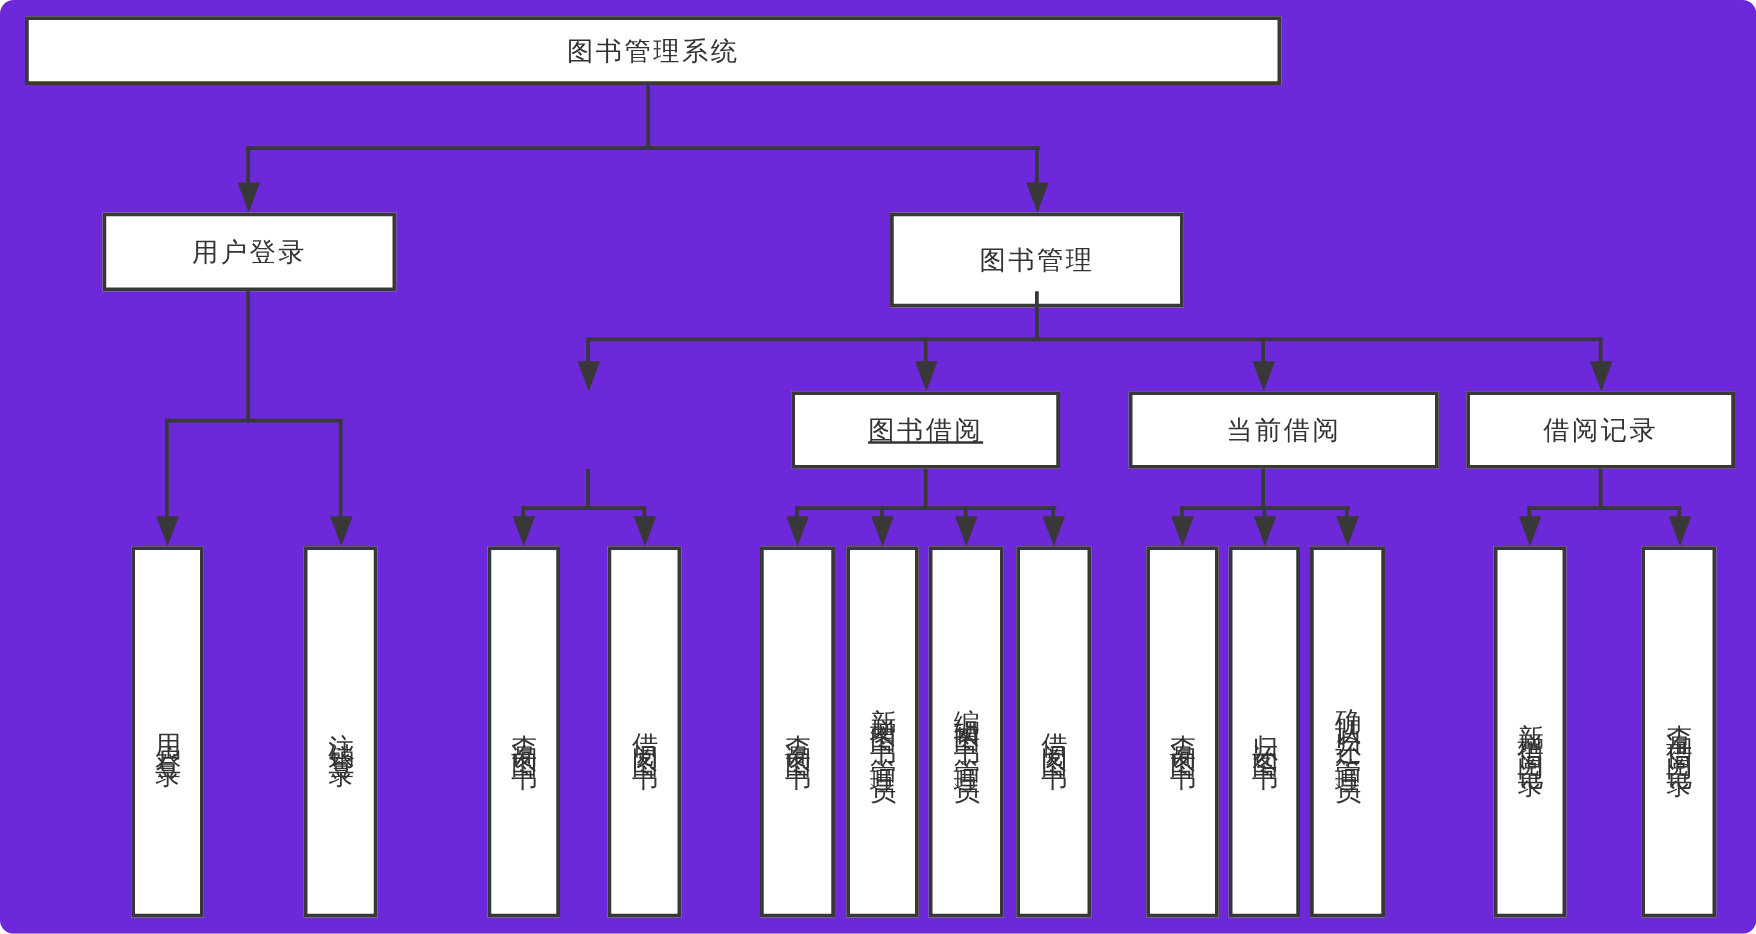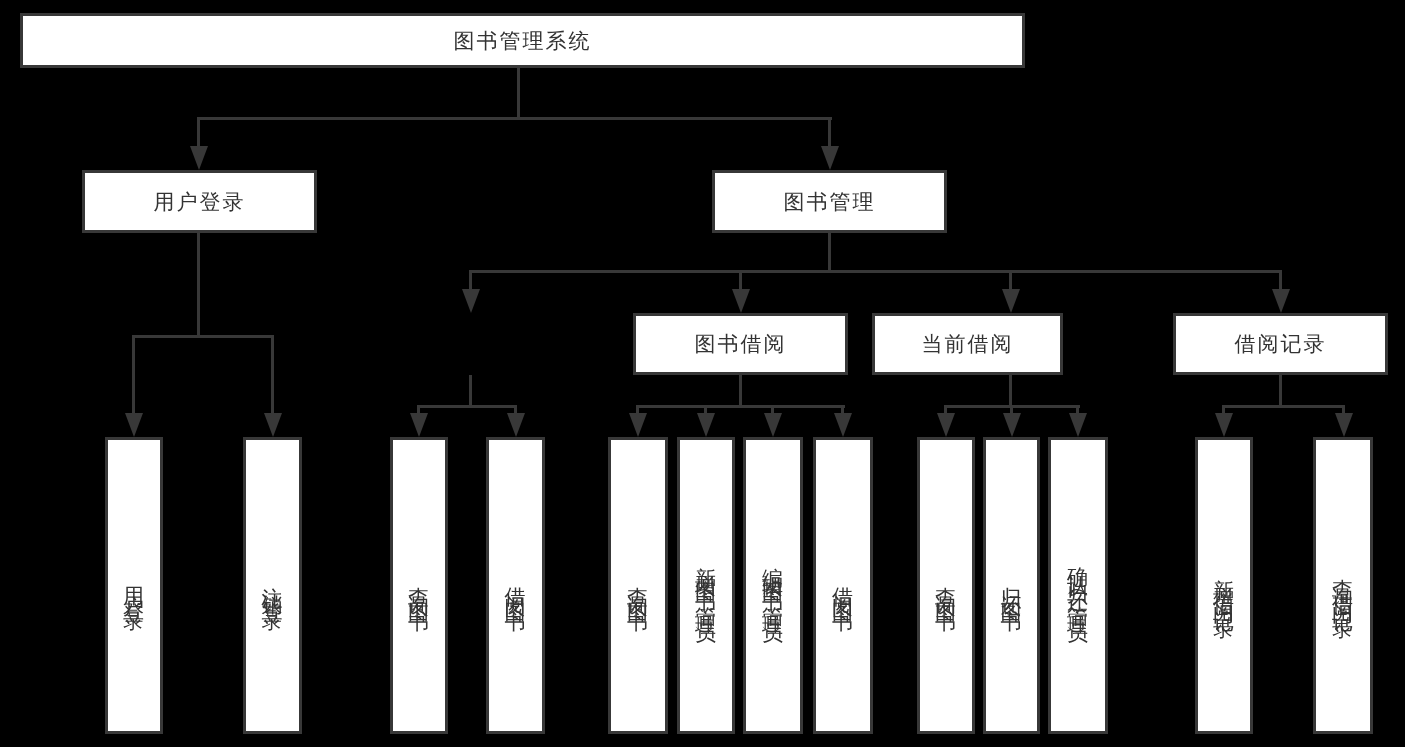--- a/index.html
+++ b/index.html
@@ -1,18 +1,18 @@
 <!DOCTYPE html>
 <html><head>
 <meta charset="utf-8">
 <style>
   html,body{margin:0;padding:0;background:#ffffff;}
   .canvas{
-    position:relative;width:1405px;height:747px;background:#000000;
-    font-family:"Liberation Sans","DejaVu Sans",sans-serif;overflow:hidden;
+    position:relative;width:1405px;height:747px;background:#6d28d9;
+    font-family:"Liberation Sans","DejaVu Sans",sans-serif;overflow:hidden;border-radius:11px;
   }
   .box{
     position:absolute;background:#ffffff;border:3px solid #383838;
     box-sizing:border-box;display:flex;align-items:center;justify-content:center;
     color:#333333;font-size:21px;letter-spacing:2px;white-space:nowrap;
   }
   .leaf{
     writing-mode:vertical-rl;text-orientation:mixed;
     font-size:21px;letter-spacing:8px;line-height:1;white-space:normal;
   }
@@ -35,42 +35,42 @@
   <div class="box" style="left:20px;top:13px;width:1005px;height:55px;">图书管理系统</div>
 
   <div class="vline" style="left:517px;top:68px;width:3px;height:52px;"></div>
   <div class="hline" style="left:197px;top:117px;width:635px;height:3px;"></div>
   <div class="vline" style="left:197px;top:117px;width:3px;height:32px;"></div>
   <div class="arrow" style="left:190px;top:146px;"></div>
   <div class="vline" style="left:828px;top:117px;width:3px;height:32px;"></div>
   <div class="arrow" style="left:821px;top:146px;"></div>
 
   <div class="box" style="left:82px;top:170px;width:235px;height:63px;">用户登录</div>
-  <div class="box" style="left:712px;top:170px;width:235px;height:63px;">图书管理</div>
+  <div class="box" style="left:712px;top:170px;width:235px;height:76px;">图书管理</div>
 
   <div class="vline" style="left:197px;top:233px;width:3px;height:105px;"></div>
   <div class="hline" style="left:132px;top:335px;width:142px;height:3px;"></div>
   <div class="vline" style="left:132px;top:335px;width:3px;height:80px;"></div>
   <div class="arrow" style="left:125px;top:413px;"></div>
   <div class="vline" style="left:271px;top:335px;width:3px;height:80px;"></div>
   <div class="arrow" style="left:264px;top:413px;"></div>
 
   <div class="vline" style="left:828px;top:233px;width:3px;height:39px;"></div>
   <div class="hline" style="left:469px;top:270px;width:812px;height:3px;"></div>
   <div class="vline" style="left:469px;top:270px;width:3px;height:22px;"></div>
   <div class="arrow" style="left:462px;top:289px;"></div>
   <div class="vline" style="left:739px;top:270px;width:3px;height:22px;"></div>
   <div class="arrow" style="left:732px;top:289px;"></div>
   <div class="vline" style="left:1009px;top:270px;width:3px;height:22px;"></div>
   <div class="arrow" style="left:1002px;top:289px;"></div>
   <div class="vline" style="left:1279px;top:270px;width:3px;height:22px;"></div>
   <div class="arrow" style="left:1272px;top:289px;"></div>
 
-  <div class="box" style="left:633px;top:313px;width:215px;height:62px;">图书借阅</div>
-  <div class="box" style="left:872px;top:313px;width:191px;height:62px;">当前借阅</div>
+  <div class="box" style="left:633px;top:313px;width:215px;height:62px;text-decoration:underline;">图书借阅</div>
+  <div class="box" style="left:903px;top:313px;width:248px;height:62px;">当前借阅</div>
   <div class="box" style="left:1173px;top:313px;width:215px;height:62px;">借阅记录</div>
 
   <div class="vline" style="left:469px;top:375px;width:3px;height:33px;"></div>
   <div class="vline" style="left:739px;top:375px;width:3px;height:33px;"></div>
   <div class="vline" style="left:1009px;top:375px;width:3px;height:33px;"></div>
   <div class="vline" style="left:1279px;top:375px;width:3px;height:33px;"></div>
 
   <div class="hline" style="left:417px;top:405px;width:100px;height:3px;"></div>
   <div class="hline" style="left:636px;top:405px;width:209px;height:3px;"></div>
   <div class="hline" style="left:944px;top:405px;width:136px;height:3px;"></div>

